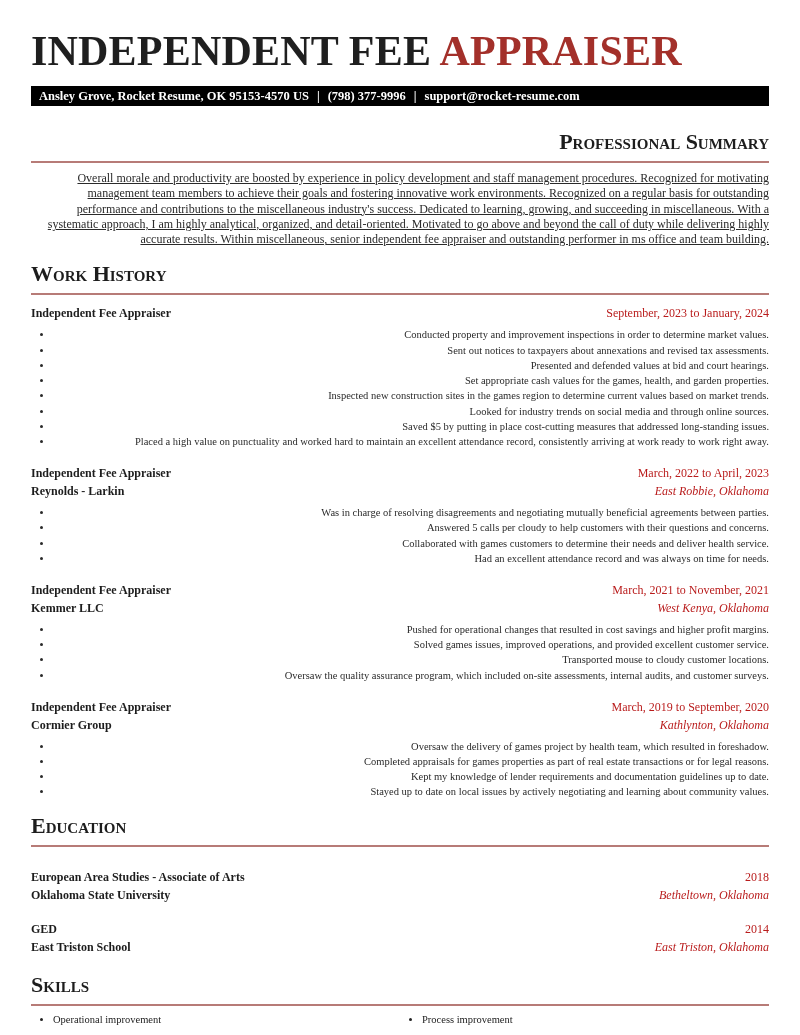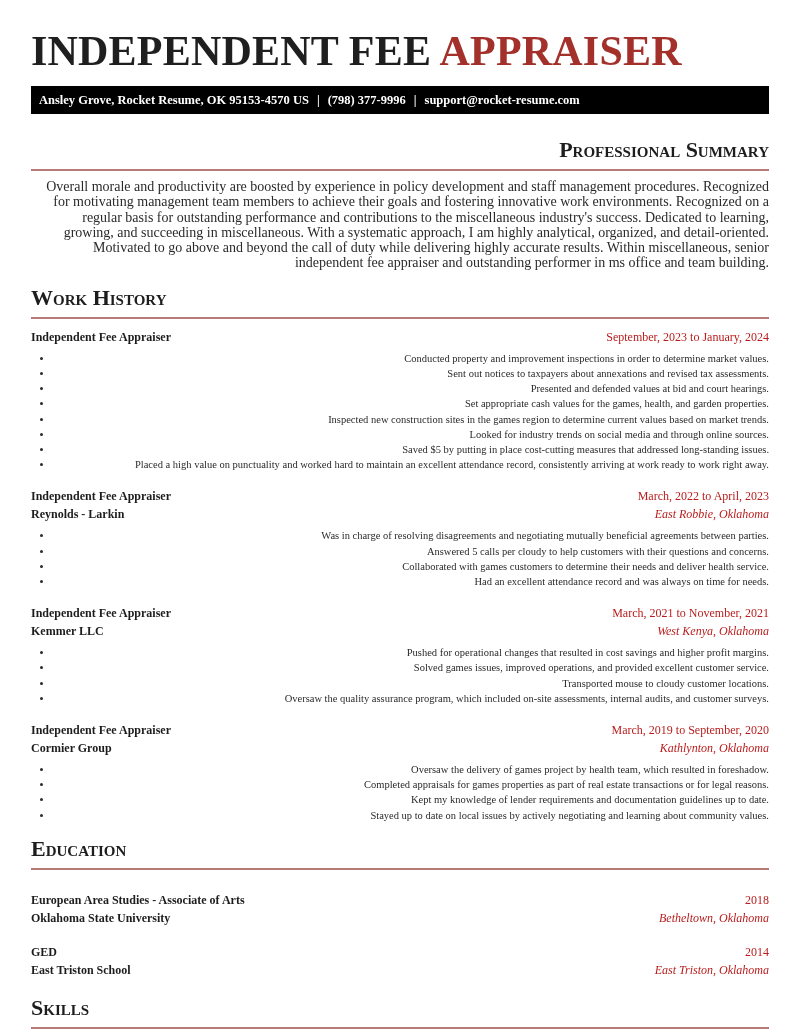--- a/index.html
+++ b/index.html
@@ -1,25 +1,25 @@
 <!DOCTYPE html>
 <html><head>
 <meta charset="utf-8">
 <style>
   html, body { margin: 0; padding: 0; background: #ffffff; }
   body { width: 800px; height: 1035px; overflow: hidden; font-family: "Liberation Serif", "DejaVu Serif", serif; color: #222; }
   .page { position: relative; padding: 0 31px 0 31px; }
   .title { font-size: 42px; font-weight: bold; margin: 0; padding-top: 29px; line-height: 44px; letter-spacing: 0.2px; color: #1f1f1f; }
   .title .accent { color: #a3302a; margin-top: 33px; }
-  .contact-bar { margin-top: 13px; background: #000; height: 28px; display: flex; align-items: center; padding-left: 8px; color: #fff; font-weight: bold; font-size: 12.5px; }
+  .contact-bar { margin-top: 13px; background: #000; height: 20px; display: flex; align-items: center; padding-left: 8px; color: #fff; font-weight: bold; font-size: 12.5px; }
   .contact-bar .sep { margin: 0 8px; }
   .section-title { font-size: 22px; font-weight: bold; font-variant: small-caps; margin: 0; color: #1d1d1d; line-height: 26px; }
   .rule { height: 2px; background: #b77b77; margin-top: 6px; }
   .summary-head { margin-top: 23px; text-align: right; }
-  .summary { font-size: 14px; line-height: 15.3px; margin: 8px 0 0 0; color: #2a2a2a; }
+  .summary { font-size: 12px; line-height: 15.3px; margin: 8px 0 0 0; color: #2a2a2a; text-decoration: underline; }
   .work-head { margin-top: 14px; }
   .job { margin-top: 9px; }
   .row { display: flex; justify-content: space-between; align-items: baseline; font-size: 12px; line-height: 18px; }
   .row .left { font-weight: bold; color: #1d1d1d; }
   .row .right { color: #b91c1c; }
   .row .right.italic { font-style: italic; }
   ul.bullets { margin: 5px 0 0 0; padding-left: 22px; font-size: 10.5px; line-height: 15.2px; color: #2a2a2a; }
   ul.bullets li { padding-left: 0; text-align: right; }
   .job + .job { margin-top: 15px; }
   .edu-head { margin-top: 13px; }

